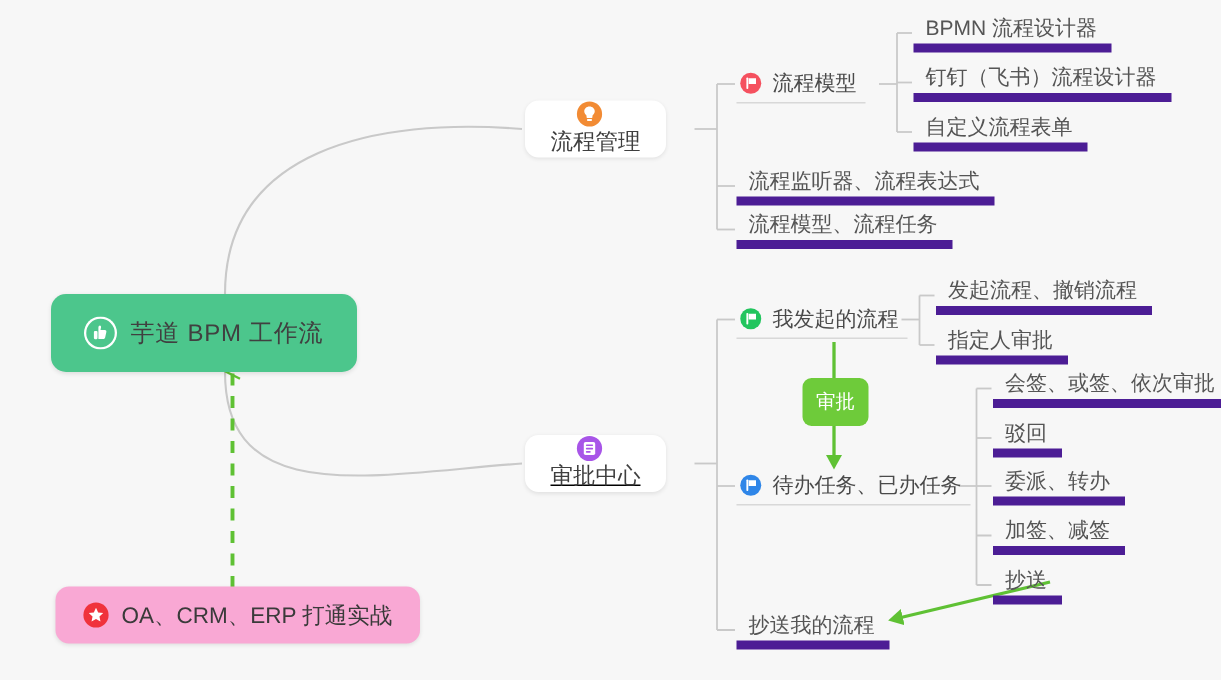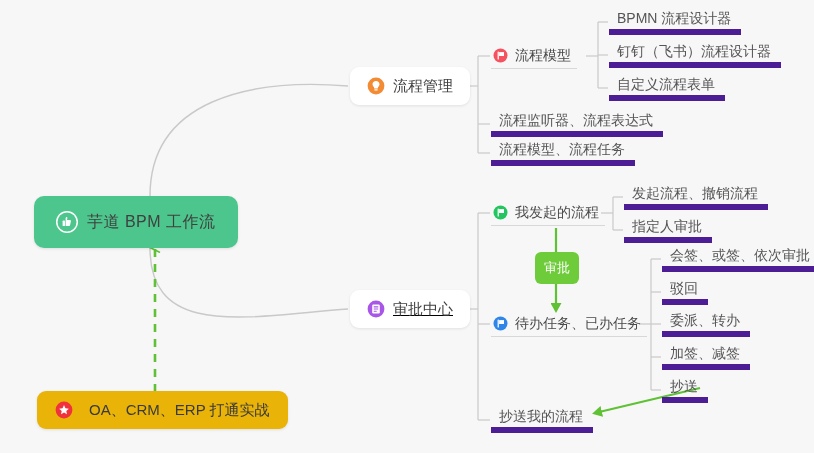--- a/index.html
+++ b/index.html
@@ -51,20 +51,21 @@
     letter-spacing: 0.5px;
   }
 
   
   .branch-node {
     background: #ffffff;
     border-radius: 9px;
     padding: 0 17px;
     height: 38px;
     box-shadow: 0 1px 3px rgba(0,0,0,0.09);
+    flex-direction: column;
   }
   .branch-label {
     color: #3f3f3f;
     font-size: 15px;
   }
 
   
   .topic-node {
     height: 26px;
     padding: 0 6px 0 2px;
@@ -81,26 +82,25 @@
     padding: 0 10px 0 8px;
     border-bottom: 6px solid #4c1d95;
   }
   .leaf-label {
     color: #555555;
     font-size: 14px;
   }
 
   
   .callout-node {
-    background: #eab308;
+    background: #f9a8d4;
     border-radius: 9px;
     padding: 0 18px;
     height: 38px;
     box-shadow: 0 1px 3px rgba(0,0,0,0.10);
-    gap: 8px;
   }
   .callout-label {
     color: #3a3a3a;
     font-size: 15px;
   }
 
   
   .badge-node {
     background: #6ecb3a;
     border-radius: 6px;

